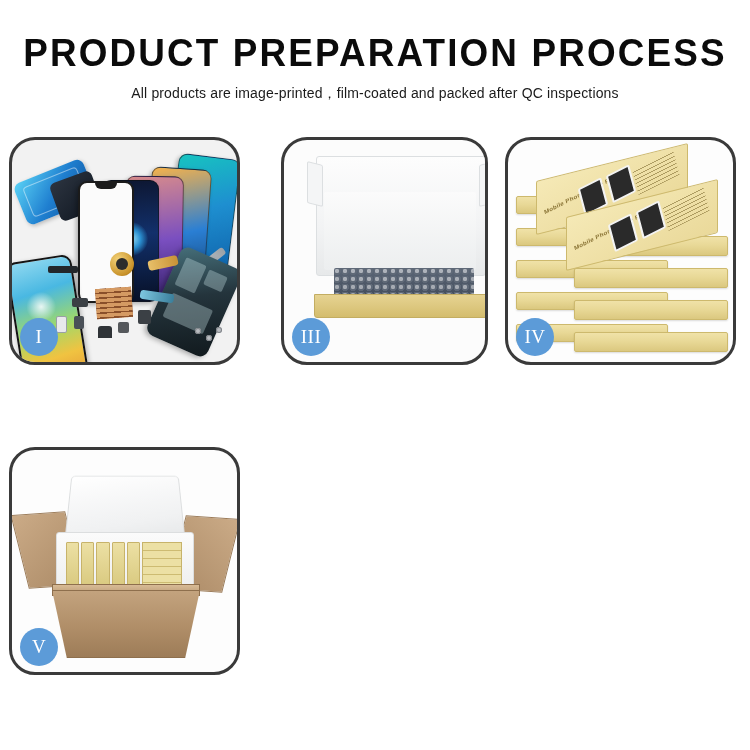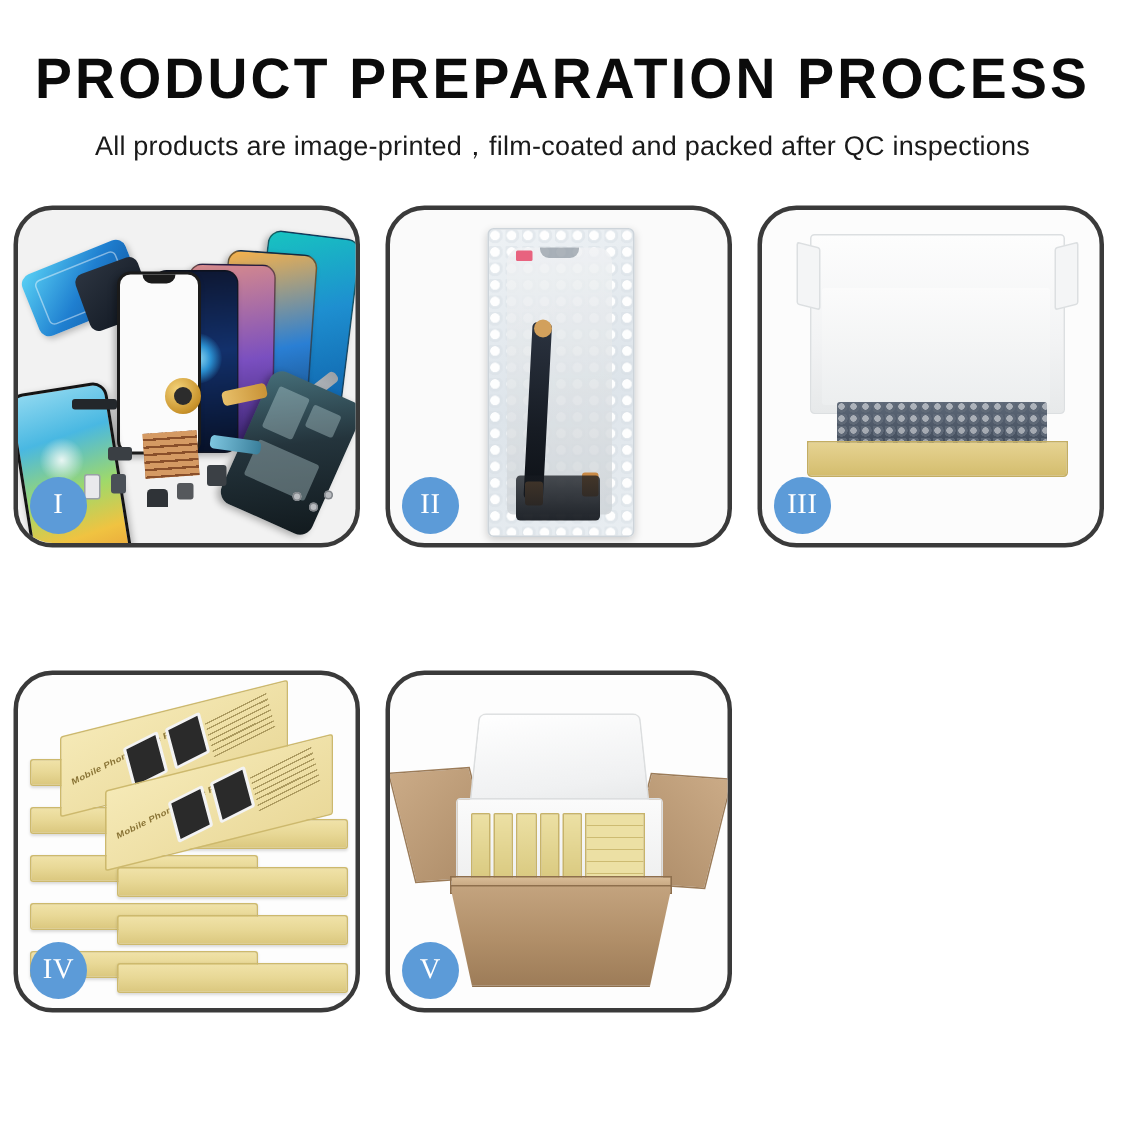--- a/index.html
+++ b/index.html
@@ -24,21 +24,21 @@
     font-family: "Liberation Sans", sans-serif;
     font-size: 38px;
     font-weight: bold;
     letter-spacing: 2.2px;
     color: #0b0b0b;
     line-height: 1;
     transform: scaleX(0.97);
   }
   .subtitle {
     margin-top: 13px;
-    font-size: 18px;
+    font-size: 14px;
     font-weight: normal;
     letter-spacing: 0.15px;
     color: #1a1a1a;
   }
 
   
   .grid {
     position: absolute;
     left: 9px;
     top: 137px;
@@ -269,21 +269,21 @@
     width: 11px; height: 7px; background: #e8637f; border-radius: 1px;
   }
   .darkpool {
     position: absolute; left: 18px; bottom: 10px;
     width: 56px; height: 30px;
     background: linear-gradient(180deg,rgba(22,26,32,.75),rgba(22,26,32,.95));
     border-radius: 3px;
   }
 
   
-  .p3 { background: #fcfcfc; }
+  .p3 { background: #fcfcfc; margin-left: 24px; }
   .box3-lid {
     position: absolute; left: 32px; top: 16px;
     width: 168px; height: 118px;
     background: linear-gradient(180deg,#fdfdfd 0%,#f2f3f4 60%,#e7e9ea 100%);
     border: 1px solid #dcdfe1;
     border-radius: 3px;
   }
   .box3-lid::before {
     content: ""; position: absolute; left: -10px; top: 6px;
     width: 14px; height: 40px; background: #f4f5f6;
@@ -509,34 +509,20 @@
       <div class="bit b6"></div>
       <div class="screws">
           <i></i>
           <i></i>
           <i></i>
         </div>
     </div>
     <div class="badge">I</div>
   </div>
 
-  <div class="panel p2">
-    <div class="panel-stage">
-      <div class="bubblebag">
-        <div class="inner-screen"></div>
-        <div class="flexcable"></div>
-        <div class="connector c1"></div>
-        <div class="connector c2"></div>
-        <div class="connector c3"></div>
-        <div class="pinkmark"></div>
-        <div class="darkpool"></div>
-      </div>
-    </div>
-    <div class="badge">II</div>
-  </div>
 
   <div class="panel p3">
     <div class="panel-stage">
       <div class="box3-lid"></div>
       <div class="box3-foam"></div>
       <div class="box3-tray"></div>
       <div class="box3-bubble"></div>
       <div class="box3-front"></div>
     </div>
     <div class="badge">III</div>

